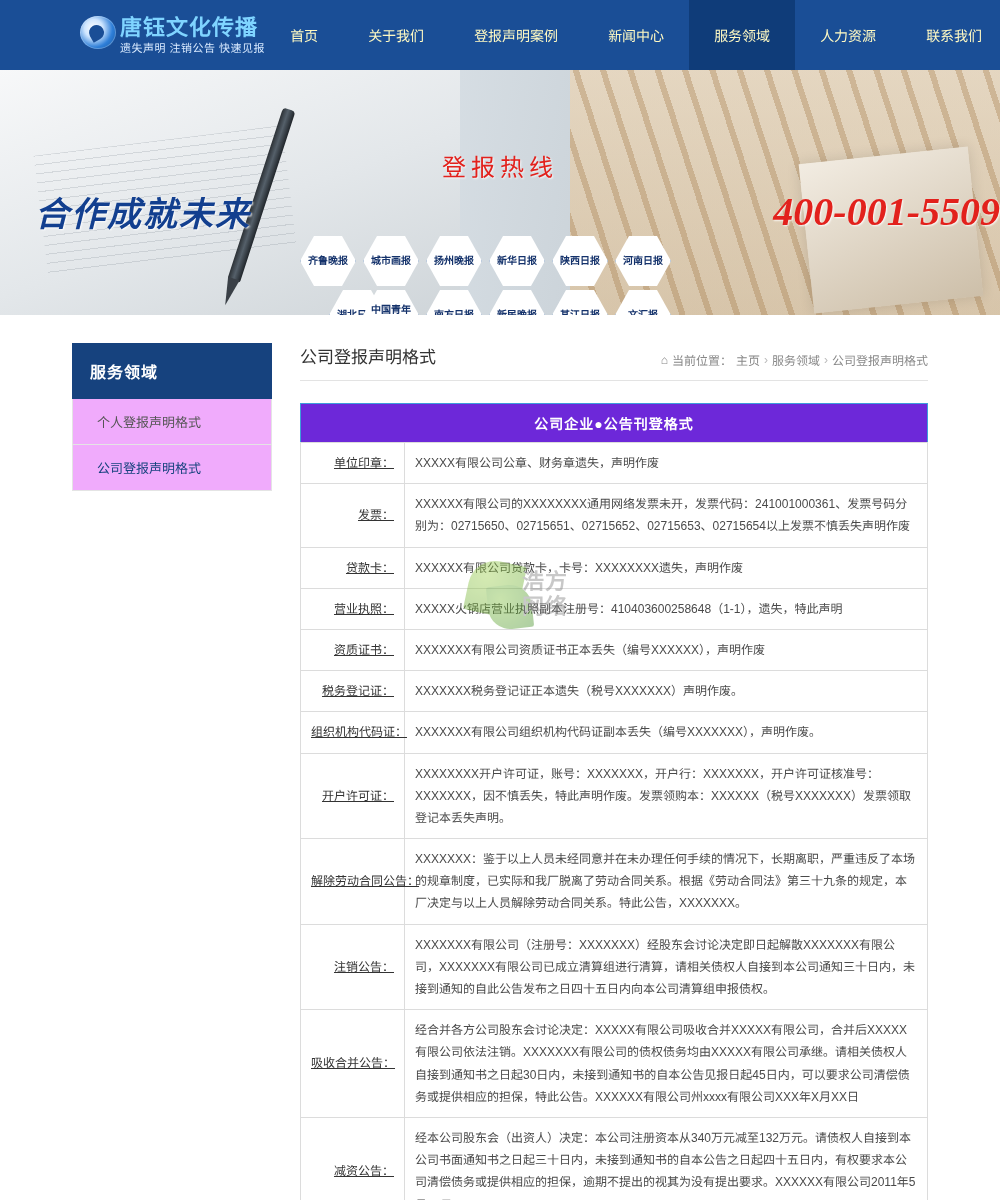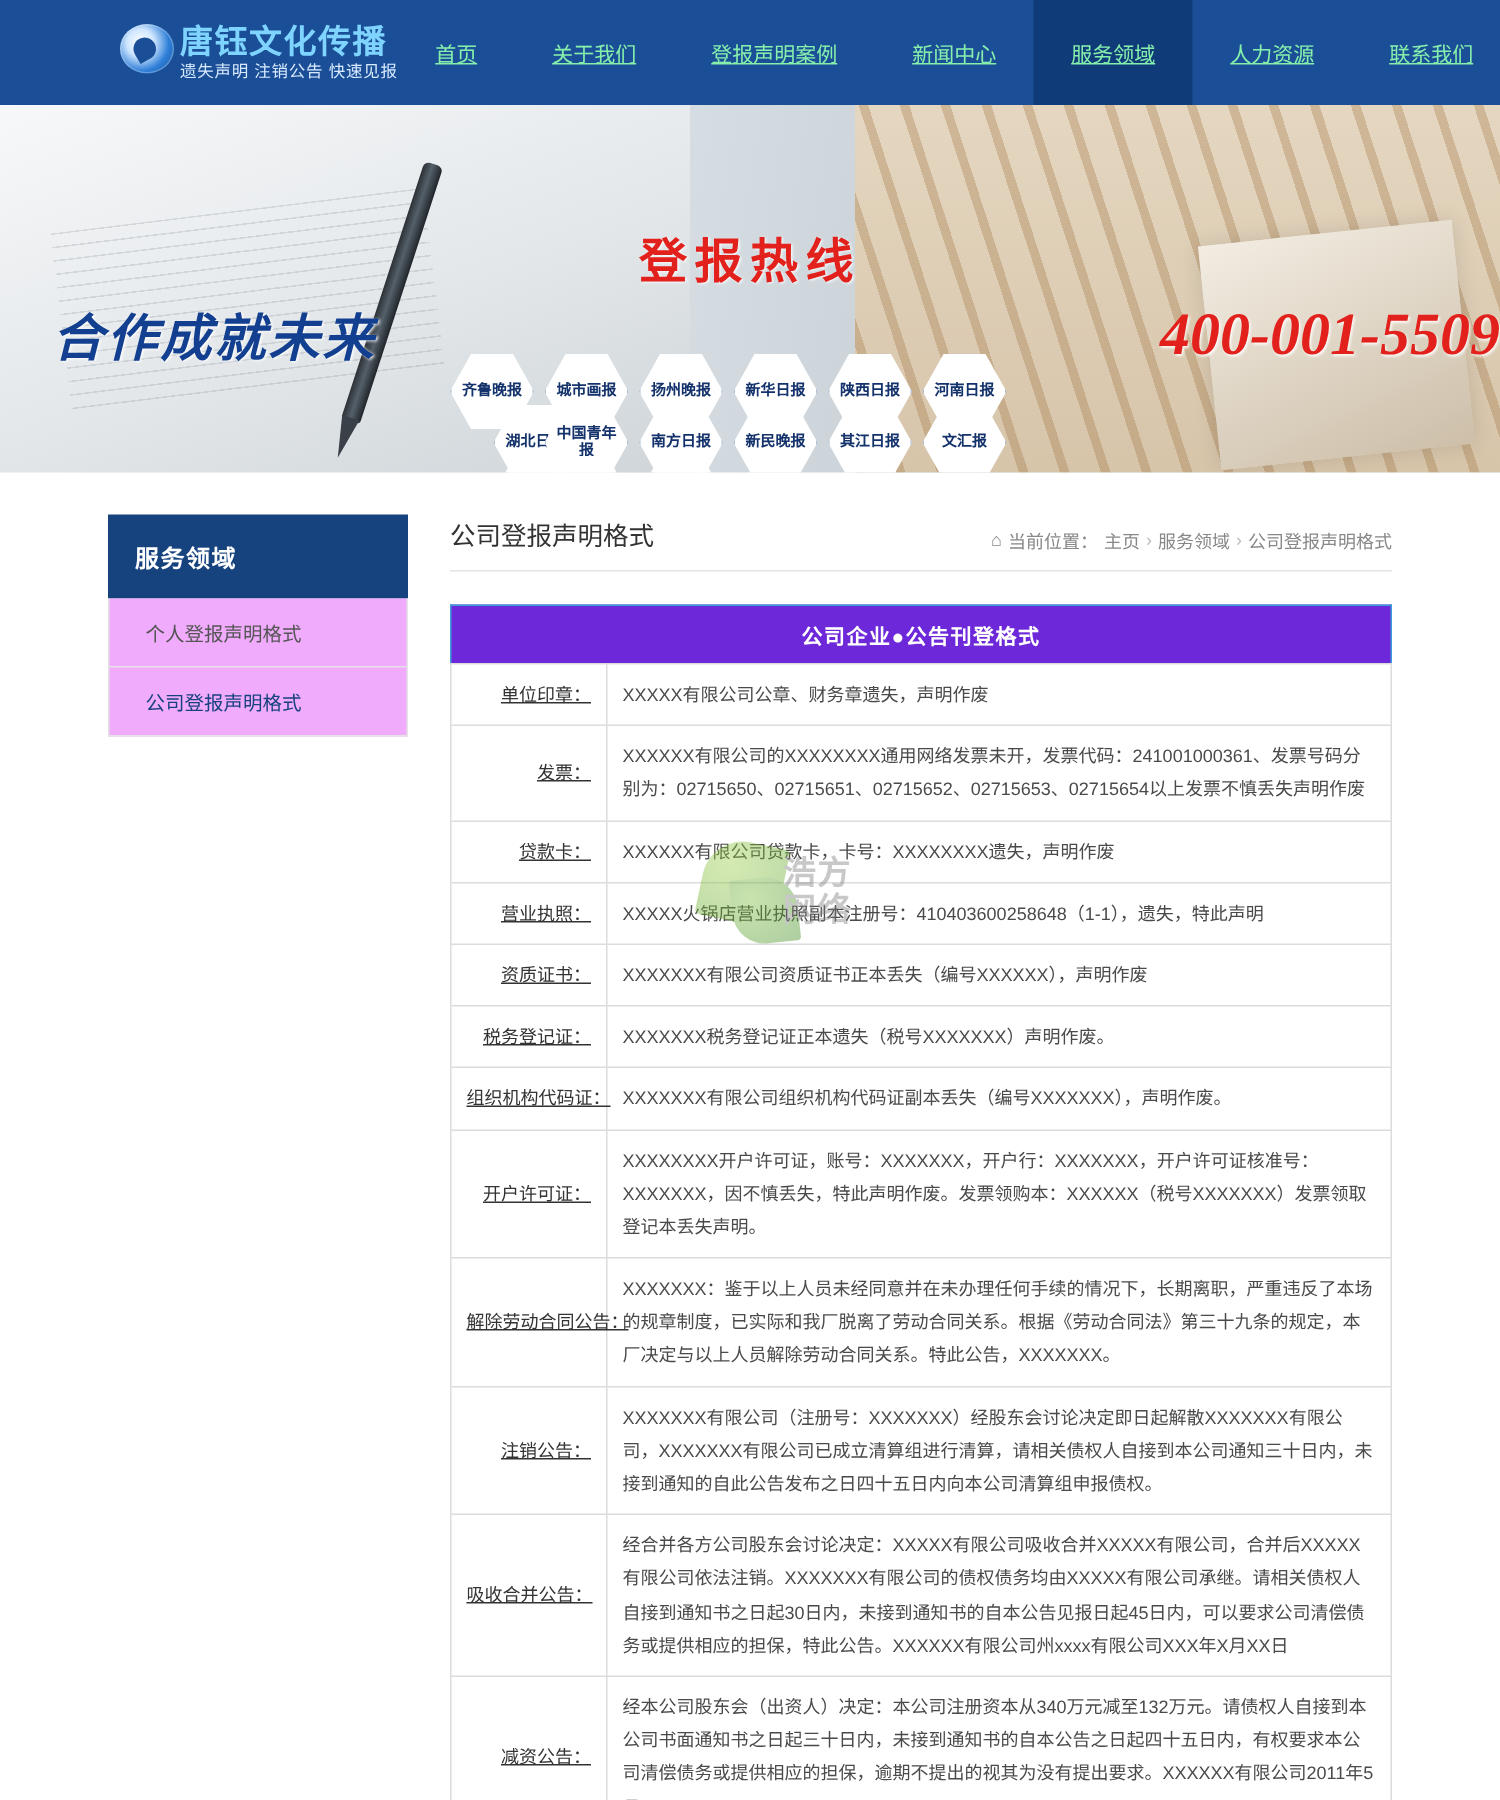--- a/index.html
+++ b/index.html
@@ -55,26 +55,25 @@
   .logo-sub {
     color: #d8eaff;
     font-size: 11px;
     letter-spacing: .5px;
     margin-top: 4px;
     white-space: nowrap;
   }
   .mainnav { display: flex; align-items: stretch; flex: 1; }
   .nav-item {
     display: flex; align-items: center; justify-content: center;
-    color: #86efac;
+    color: #fef9c3;
     font-size: 14px;
     padding: 0 25px;
     cursor: pointer;
     white-space: nowrap;
-    text-decoration: underline;
   }
   .nav-item.active { background: #0f3c79; }
 
   
   .banner {
     height: 245px;
     position: relative;
     overflow: hidden;
     background: linear-gradient(100deg,#e9eef3 0%, #dfe6ec 30%, #cbd3d9 60%, #d9dee3 100%);
   }
@@ -113,22 +112,22 @@
     transform: rotate(-6deg);
     box-shadow: 0 0 14px rgba(0,0,0,.12);
   }
   .banner-texts {
     position: absolute; left: 0; right: 0; top: 78px;
     text-align: center;
     z-index: 5;
   }
   .hotline-label {
     color: #e2211c;
-    font-size: 32px;
-    font-weight: bold;
+    font-size: 24px;
+    font-weight: normal;
     letter-spacing: 5px;
     text-shadow: 1px 1px 2px rgba(255,255,255,.85);
   }
   .hotline-row {
     margin-top: 4px;
     display: flex; align-items: center; justify-content: space-between;
     gap: 14px;
     margin-left: 35px;
   }
   .slogan {
@@ -147,21 +146,21 @@
     font-family: "Liberation Serif", "DejaVu Serif", serif;
     font-style: italic;
     text-shadow: 1px 1px 2px rgba(255,255,255,.9);
   }
   .hex-wrap {
     position: absolute; left: 300px; top: 165px;
     width: 400px; height: 110px; z-index: 4;
     display: grid;
     grid-template-columns: repeat(6, 58px);
     grid-auto-rows: 34px;
-    gap: 0 5px;
+    gap: 20px 5px;
   }
   .hex {
     width: 56px; height: 52px;
     background: #ffffff;
     border: 1px solid #a9bdd4;
     clip-path: polygon(25% 2%, 75% 2%, 100% 50%, 75% 98%, 25% 98%, 0% 50%);
     color: #14326b;
     font-size: 10px;
     font-weight: bold;
     display: flex; align-items: center; justify-content: center;

